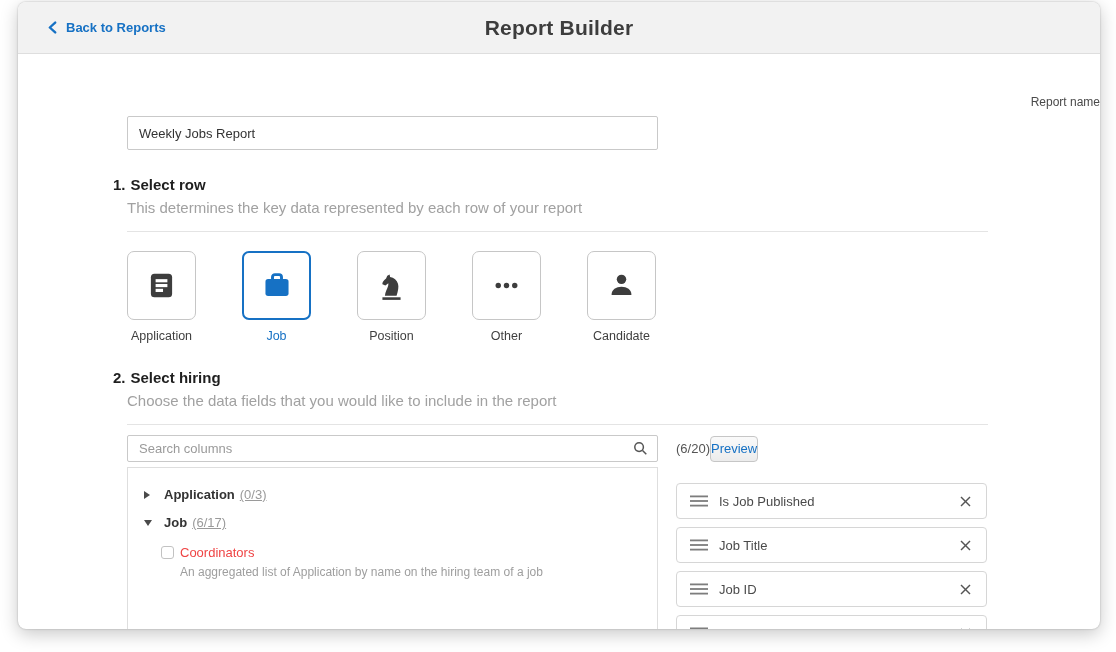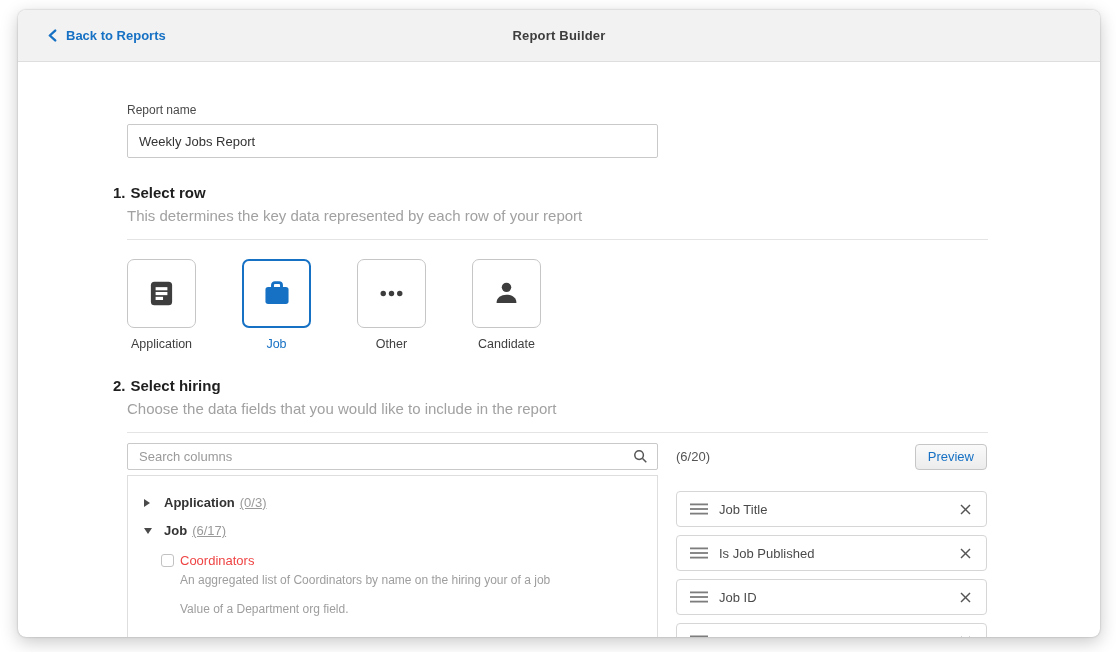--- a/index.html
+++ b/index.html
@@ -5,37 +5,37 @@
   :root{
     --blue:#1671c4;
     --icon:#3d3d3d;
     --border-light:#c9c9c9;
   }
   *{box-sizing:border-box;font-family:"Liberation Sans",sans-serif;}
   html,body{margin:0;padding:0;}
   body{width:1116px;height:652px;background:#ffffff;position:relative;overflow:hidden;}
 
   .window{
-    position:absolute;left:18px;top:10px;width:1082px;height:627px;
+    position:absolute;left:18px;top:2px;width:1082px;height:627px;
     background:#fff;border-radius:8px;overflow:hidden;
     box-shadow:0 0 2px rgba(0,0,0,.28),0 5px 18px rgba(0,0,0,.22);
   }
 
   
   .header{height:52px;background:#f2f2f2;border-bottom:1px solid #dedede;
     display:flex;align-items:center;justify-content:center;position:relative;}
   .back-link{position:absolute;left:30px;top:0;height:100%;display:flex;align-items:center;gap:9px;
     color:var(--blue);font-size:13px;font-weight:700;cursor:pointer;text-decoration:none;}
-  .win-title{font-size:13px;font-weight:700;color:#3d3d3d;letter-spacing:.2px;}
+  .win-title{font-size:21px;font-weight:700;color:#3d3d3d;letter-spacing:.2px;}
 
   
   .content{padding-left:109px;position:relative;}
 
   .report-block{margin-top:41px;}
-  .report-label{font-size:12px;color:#4a4a4a;margin-bottom:7px;}
+  .report-label{font-size:12px;color:#4a4a4a;margin-bottom:7px;text-align:right;}
   .report-input{width:531px;height:26px;border:1px solid var(--border-light);border-radius:2px;
     padding:16px 11px;font-size:13px;color:#333;outline:none;}
 
   .section{margin-top:26px;width:861px;}
   .section h2{margin:0 0 0 -14px;font-size:15px;color:#1f1f1f;display:flex;gap:5px;font-weight:700;}
   .section-sub{margin-top:6px;font-size:15px;color:#a1a1a1;}
   .divider{height:1px;background:#e4e4e4;width:861px;margin-top:15px;}
 
   
   .row-options{display:flex;gap:46px;margin-top:19px;width:530px;}
@@ -67,23 +67,23 @@
 
   .tree-item{margin:15px 0 0 33px;font-size:13px;}
   .ti-head{display:flex;align-items:center;gap:6px;}
   .checkbox{width:13px;height:13px;border:1px solid #c2c2c2;border-radius:3px;background:#fff;cursor:pointer;
     display:flex;align-items:center;justify-content:center;flex:none;}
   .checkbox.checked{background:var(--blue);border-color:var(--blue);}
   .ti-label{color:#ef4444;}
   .ti-desc{margin:5px 0 0 19px;font-size:12px;color:#9e9e9e;}
 
   
-  .count-row{height:27px;display:flex;align-items:center;justify-content:space-between;}
+  .count-row{height:27px;display:flex;align-items:center;}
   .count{font-size:13px;color:#555;}
-  .preview-btn{height:26px;padding:0 12px;border:1px solid #c6c6c6;border-radius:4px;
+  .preview-btn{height:26px;padding:0 0;border:1px solid #c6c6c6;border-radius:4px;
     background:linear-gradient(#fafafa,#ececec);color:var(--blue);font-size:13px;cursor:pointer;}
   .col-cards{margin-top:21px;display:flex;flex-direction:column;gap:8px;}
   .col-card{height:36px;border:1px solid #d6d6d6;border-radius:4px;background:#fff;
     display:flex;align-items:center;padding:0 13px;}
   .drag{margin-right:11px;cursor:grab;display:flex;}
   .col-label{font-size:13px;color:#4a4a4a;}
   .remove{margin-left:auto;cursor:pointer;display:flex;padding:2px;}
 </style>
 </head>
 <body>
@@ -139,20 +139,31 @@
           <span style="display:flex;">
             <svg width="34" height="34" viewBox="0 0 28 28">
                 <path d="M10.3 8.5 V6.6 a2 2 0 0 1 2-2 h3.4 a2 2 0 0 1 2 2 V8.5" fill="none" stroke="#1671c4" stroke-width="2.4"></path>
                 <rect x="4.5" y="8.2" width="19" height="14" rx="2.2" fill="#1671c4"></rect>
               </svg>
           </span>
         </div>
         <div class="row-label">Job</div>
       </div>
 
+      <div class="row-option">
+        <div class="row-card">
+          <span style="display:flex;">
+            <svg width="33" height="33" viewBox="0 0 28 28" fill="#3d3d3d">
+                <path d="M8.4 22.6c.3-3.4 2-5.7 2.7-8.2.2-.8.3-1.6.2-2.4l-2.5 2-2.5-1c-.4-1.4 1-3.6 3.1-5l1-2.2 2-1.2.4 2.2c3.3.6 5.8 2.6 6.7 5.7.8 2.6.1 6-1.2 10.1z"></path>
+                <rect x="6.3" y="24" width="15.4" height="2.2"></rect>
+              </svg>
+          </span>
+        </div>
+        <div class="row-label">Position</div>
+      </div>
 
       <div class="row-option">
         <div class="row-card">
           <span style="display:flex;">
             <svg width="33" height="33" viewBox="0 0 28 28" fill="#3d3d3d">
                 <circle cx="7" cy="14" r="2.3"></circle>
                 <circle cx="14" cy="14" r="2.3"></circle>
                 <circle cx="21" cy="14" r="2.3"></circle>
               </svg>
           </span>
@@ -212,25 +223,24 @@
               </span>
             <span class="name">Job</span>
             <span class="cnt">(6/17)</span>
           </div>
 
           <div class="tree-item">
             <div class="ti-head">
               <span class="checkbox"></span>
               <span class="ti-label">Coordinators</span>
             </div>
-            <div class="ti-desc">An aggregated list of Coordinators by name on the hiring your of a job</div>
+            <div class="ti-desc">An aggregated list of Application by name on the hiring team of a job</div>
           </div>
 
           <div class="tree-item">
-            <div class="ti-desc">Value of a Department org field.</div>
           </div>
 
         </div>
       </div>
 
       <div class="right-col">
         <div class="count-row">
           <span class="count">(6/20)</span>
           <button class="preview-btn">Preview</button>
         </div>
@@ -238,38 +248,38 @@
         <div class="col-cards">
 
           <div class="col-card">
             <span class="drag">
               <svg width="18" height="12" viewBox="0 0 18 12" fill="#7d7d7d">
                   <rect y="0.5" width="18" height="1.8"></rect>
                   <rect y="5.1" width="18" height="1.8"></rect>
                   <rect y="9.7" width="18" height="1.8"></rect>
                 </svg>
             </span>
-            <span class="col-label">Job Title</span>
+            <span class="col-label">Is Job Published</span>
             <span class="remove">
               <svg width="11" height="11" viewBox="0 0 11 11" stroke="#555" stroke-width="1.4">
                   <line x1="1" y1="1" x2="10" y2="10"></line>
                   <line x1="10" y1="1" x2="1" y2="10"></line>
                 </svg>
             </span>
           </div>
 
           <div class="col-card">
             <span class="drag">
               <svg width="18" height="12" viewBox="0 0 18 12" fill="#7d7d7d">
                   <rect y="0.5" width="18" height="1.8"></rect>
                   <rect y="5.1" width="18" height="1.8"></rect>
                   <rect y="9.7" width="18" height="1.8"></rect>
                 </svg>
             </span>
-            <span class="col-label">Is Job Published</span>
+            <span class="col-label">Job Title</span>
             <span class="remove">
               <svg width="11" height="11" viewBox="0 0 11 11" stroke="#555" stroke-width="1.4">
                   <line x1="1" y1="1" x2="10" y2="10"></line>
                   <line x1="10" y1="1" x2="1" y2="10"></line>
                 </svg>
             </span>
           </div>
 
           <div class="col-card">
             <span class="drag">

